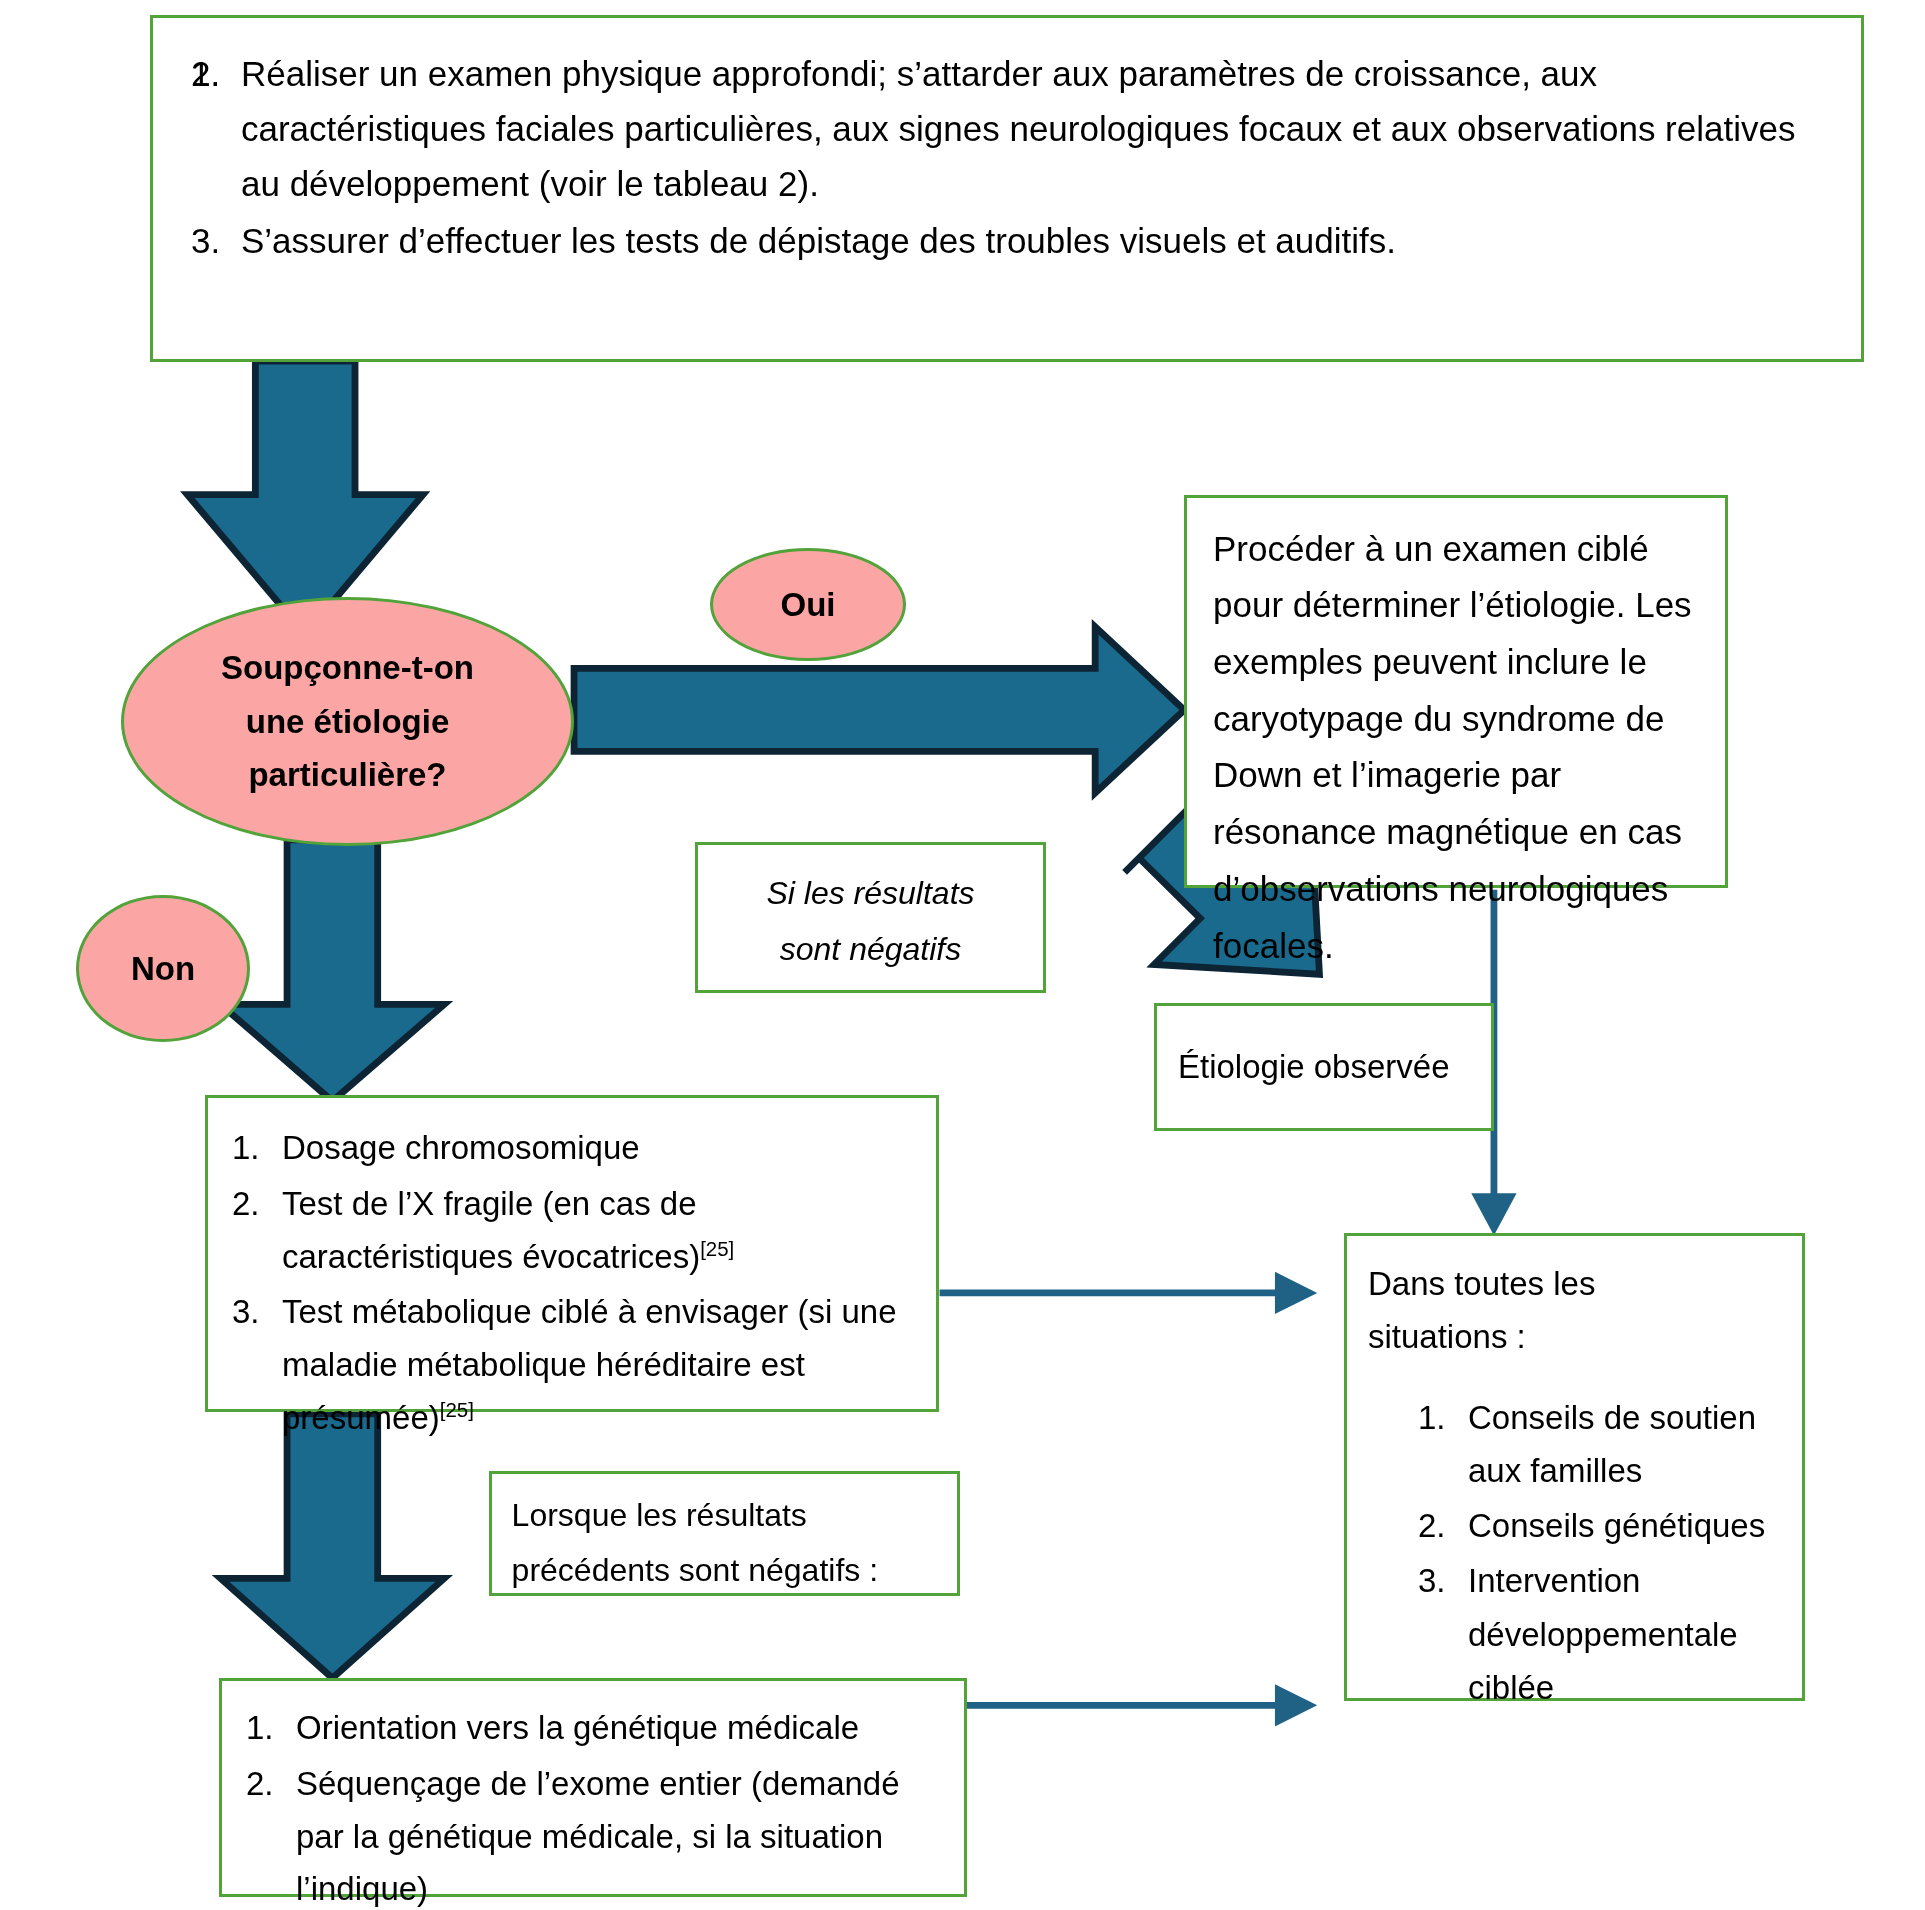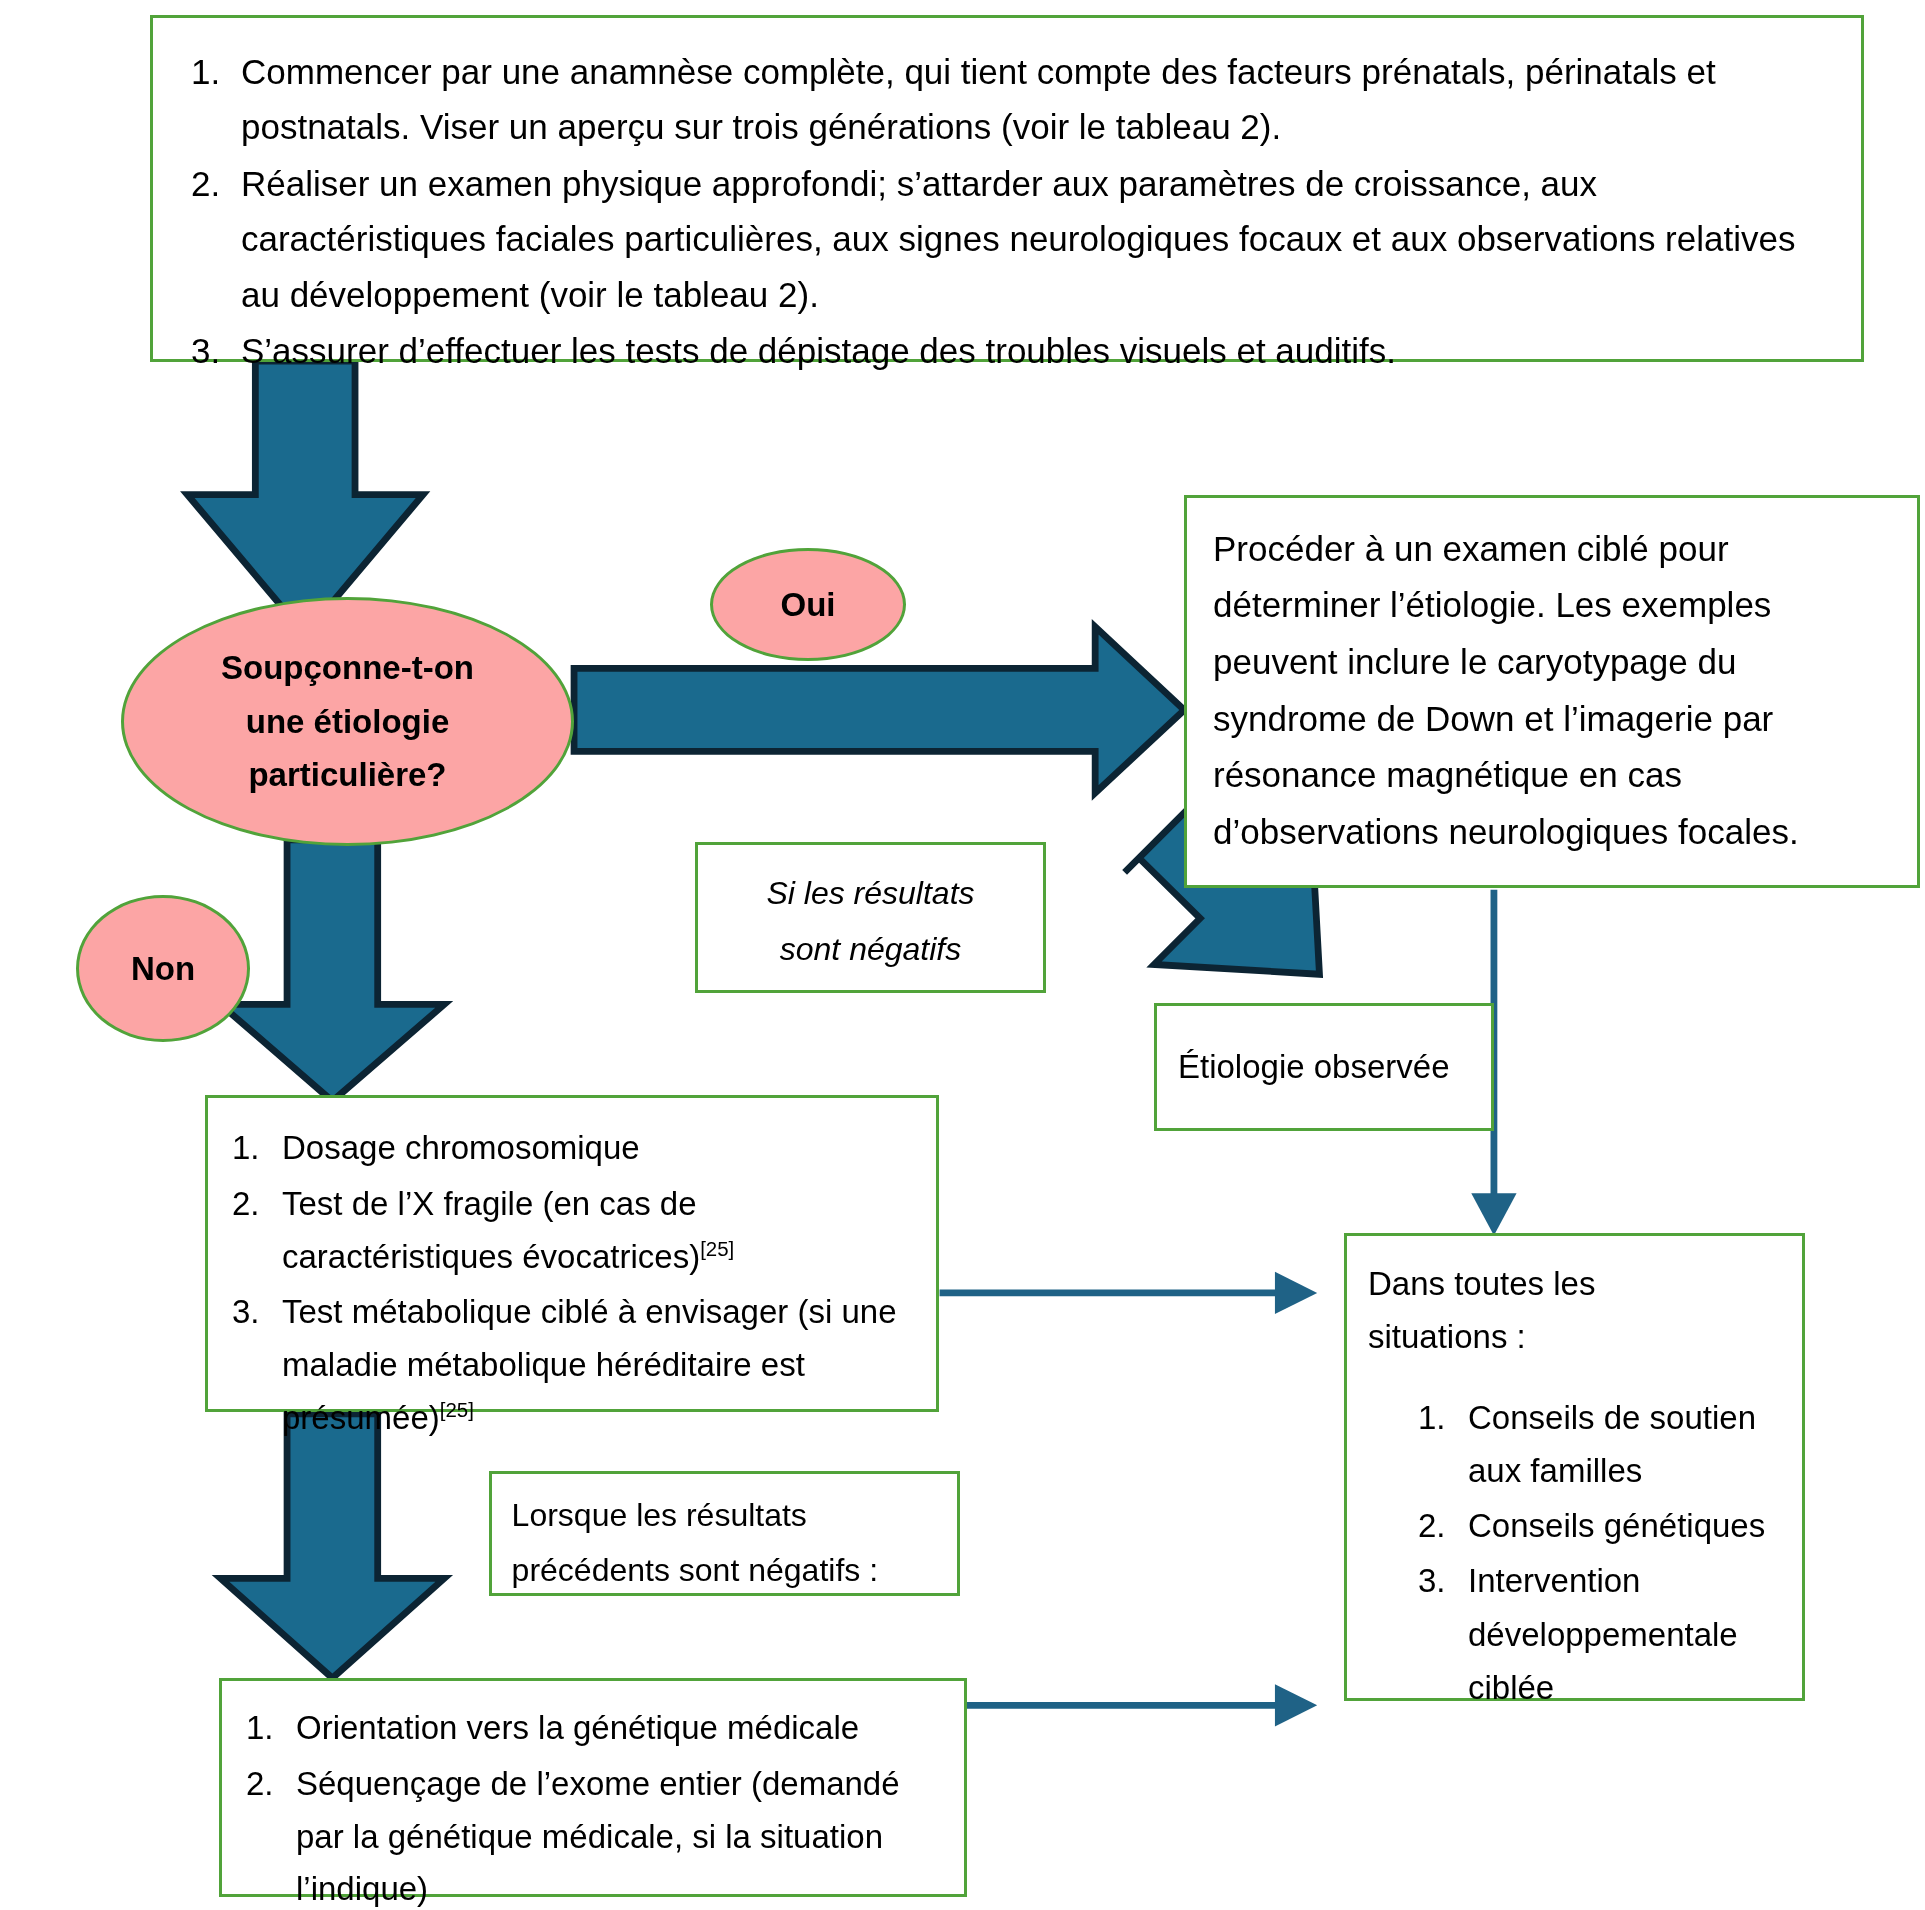--- a/index.html
+++ b/index.html
@@ -106,21 +106,21 @@
     left: 710px; top: 548px; width: 196px; height: 113px;
     font-size: 33px;
   }
 
   #ellipse-non {
     left: 76px; top: 895px; width: 174px; height: 147px;
     font-size: 33px;
   }
 
   #box-targeted-exam {
-    left: 1184px; top: 495px; width: 736px; height: 393px;
+    left: 1184px; top: 495px; width: 544px; height: 393px;
     padding: 22.7px 26px 0 26px;
     font-size: 35px;
     line-height: 1.62;
   }
 
   #box-if-negative {
     left: 695px; top: 842px; width: 351px; height: 151px;
     padding: 19.6px 15px 0 15px;
     font-size: 32px;
     line-height: 1.75;
@@ -192,21 +192,20 @@
     <polygon class="thinhead" points="1744,1712 1688,1684 1688,1740"></polygon>
 
     <line class="thinline" x1="1280" y1="2258" x2="1712" y2="2258"></line>
     <polygon class="thinhead" points="1744,2258 1688,2230 1688,2286"></polygon>
   </svg>
 
   <div class="gbox" id="box-initial-assessment">
     <ol class="numlist">
       <li>
         <span class="num">1.</span>
-        <span>Commencer par une anamnèse complète, qui tient compte des facteurs prénatals, périnatals et postnatals. Viser un aperçu sur trois générations (voir le tableau 2).</span>
       </li>
       <li>
         <span class="num">2.</span>
         <span>Réaliser un examen physique approfondi; s’attarder aux paramètres de croissance, aux caractéristiques faciales particulières, aux signes neurologiques focaux et aux observations relatives au développement (voir le tableau 2).</span>
       </li>
       <li>
         <span class="num">3.</span>
         <span>S’assurer d’effectuer les tests de dépistage des troubles visuels et auditifs.</span>
       </li>
     </ol>

